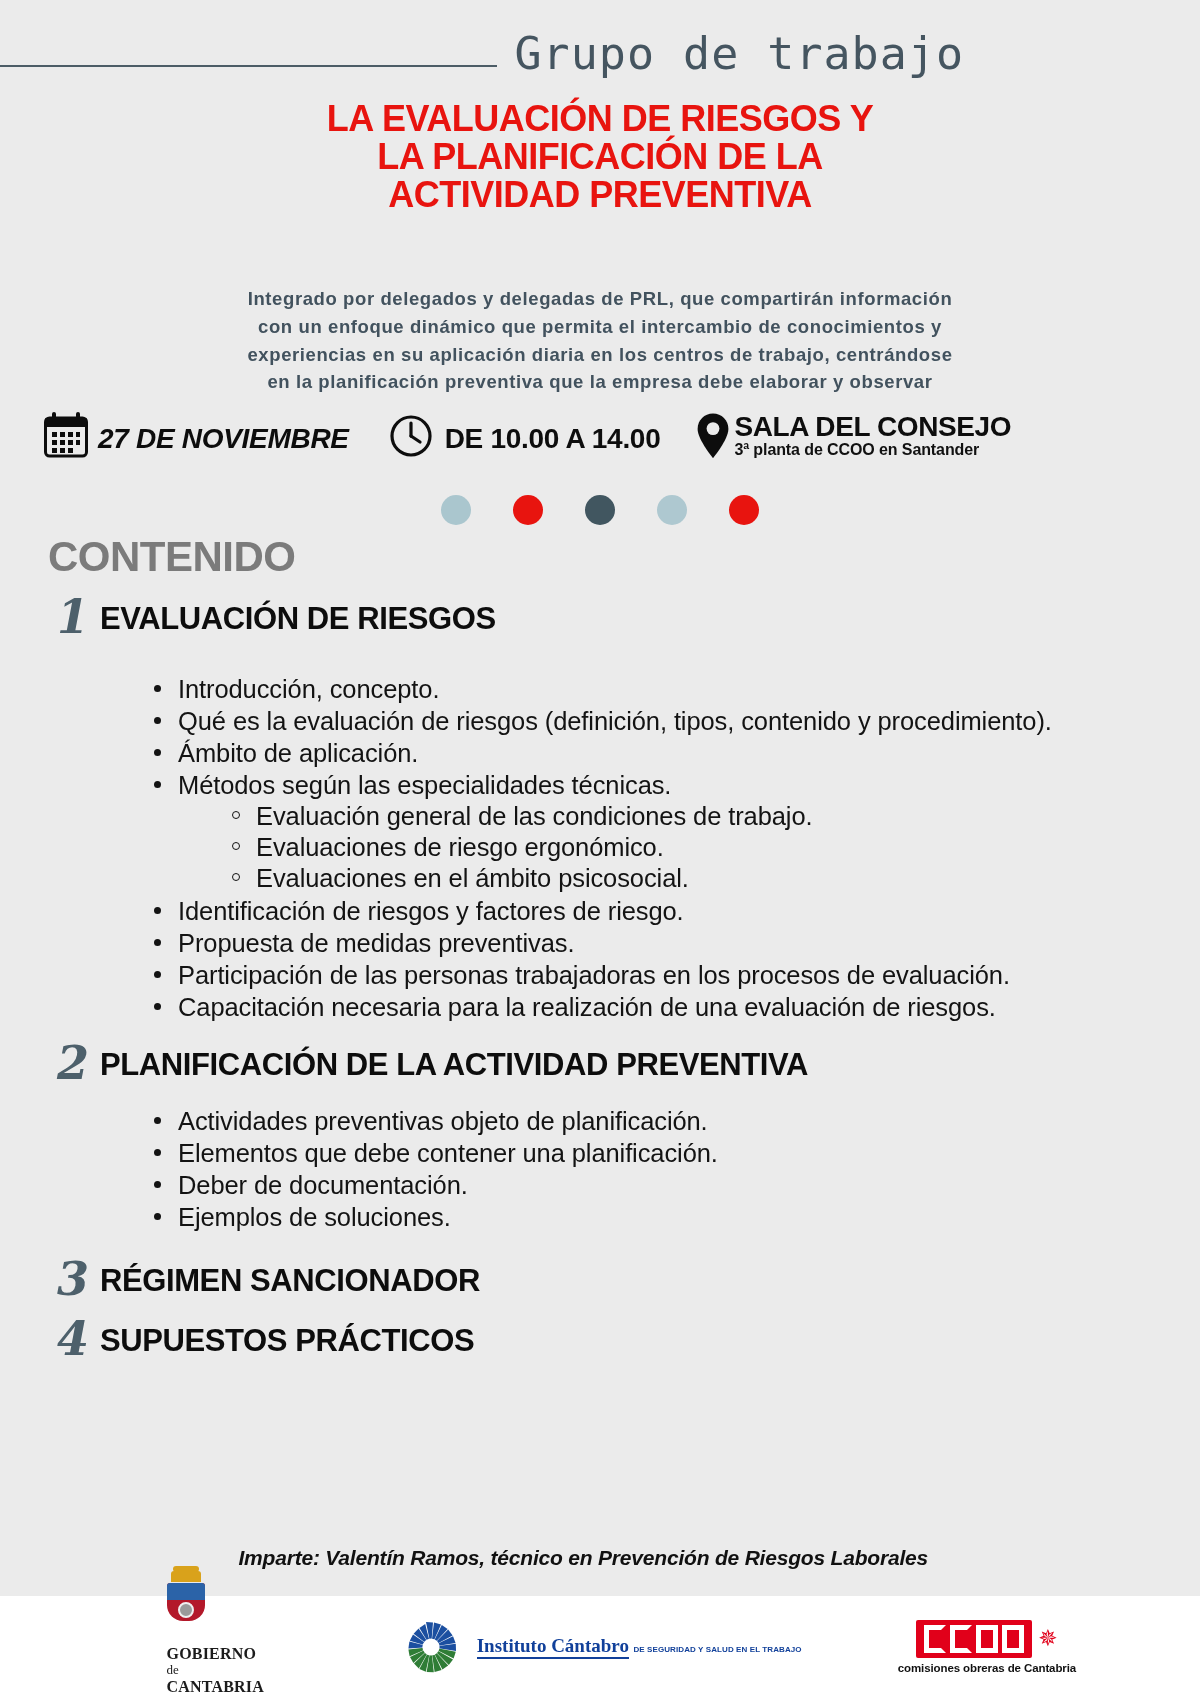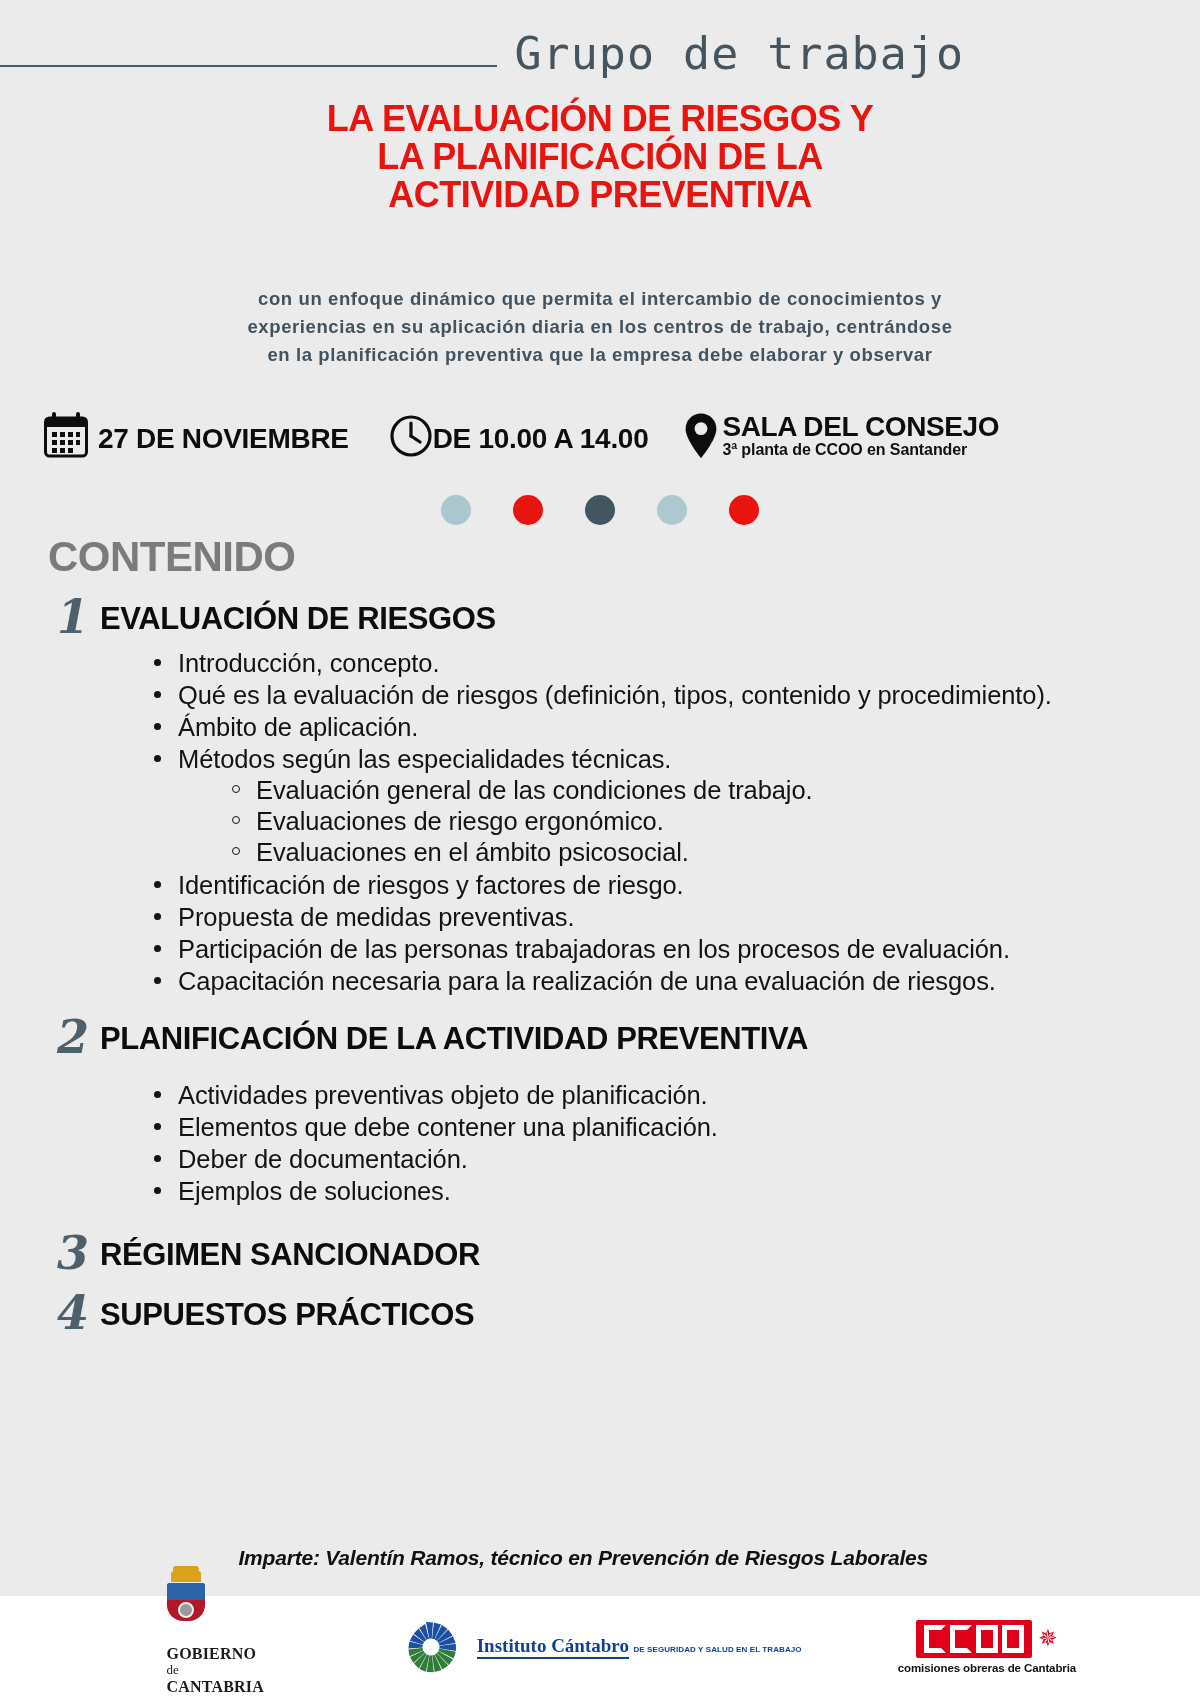--- a/index.html
+++ b/index.html
@@ -57,22 +57,22 @@
   }
   .info-item{display:flex;align-items:center;}
   .info-item.date{margin-left:4px;}
   .info-item.time{margin-left:40px;}
   .info-item.place{margin-left:36px;align-items:flex-start;}
   .info-ico{flex:0 0 auto;display:block;}
   .info-label{
     font-size:28px;font-weight:bold;color:#0d0d0d;letter-spacing:-0.3px;
     white-space:nowrap;
   }
-  .info-item.date .info-label{margin-left:10px;margin-top:4px;}
-  .info-item.time .info-label{margin-left:0;margin-top:4px;}
+  .info-item.date .info-label{margin-left:10px;margin-top:4px;font-style:italic;}
+  .info-item.time .info-label{margin-left:12px;margin-top:4px;}
   .place-block{margin-left:4px;}
   .place-title{font-size:28px;font-weight:bold;color:#0d0d0d;letter-spacing:-0.4px;white-space:nowrap;line-height:1.05;}
   .place-sub{font-size:16px;font-weight:bold;color:#111;white-space:nowrap;margin-top:2px;letter-spacing:-0.1px;}
 
   
   .dots{
     position:absolute;top:495px;left:0;width:1200px;
     display:flex;align-items:center;justify-content:center;gap:42px;
   }
   .dot{width:30px;height:30px;border-radius:50%;display:block;}
@@ -94,21 +94,21 @@
     font-size:46px;font-weight:bold;font-style:italic;color:#4d606b;
     line-height:1;width:54px;flex:0 0 54px;text-align:center;
     transform:translateY(-4px);
   }
   .sec-title{
     font-size:31px;font-weight:bold;color:#0d0d0d;letter-spacing:-0.4px;
     line-height:1.1;padding-top:4px;
     font-stretch:condensed;
   }
   ul.lvl1{
-    list-style:none;margin:4px 0 0 0;padding:0 0 0 106px;
+    list-style:none;margin:30px 0 0 0;padding:0 0 0 106px;
   }
   ul.lvl1 > li{
     position:relative;font-size:25.5px;line-height:1.18;color:#131313;
     margin-bottom:2px;padding-left:26px;
     letter-spacing:-0.1px;
   }
   ul.lvl1 > li::before{
     content:"";position:absolute;left:2px;top:11px;
     width:7px;height:7px;border-radius:50%;background:#131313;
   }
@@ -205,20 +205,21 @@
     <div class="kicker-text">Grupo de trabajo</div>
   </div>
 
   <div class="title">
     <span>LA EVALUACIÓN DE RIESGOS Y</span>
     <span>LA PLANIFICACIÓN DE LA</span>
     <span>ACTIVIDAD PREVENTIVA</span>
   </div>
 
   <div class="subtitle">
+    <span>Integrado por delegados y delegadas de PRL, que compartirán información</span>
     <span>con un enfoque dinámico que permita el intercambio de conocimientos y</span>
     <span>experiencias en su aplicación diaria en los centros de trabajo, centrándose</span>
     <span>en la planificación preventiva que la empresa debe elaborar y observar</span>
   </div>
 
   <div class="inforow">
 
     <div class="info-item date">
       <span class="info-ico">
         <svg width="44" height="46" viewBox="0 0 44 46" aria-hidden="true">

